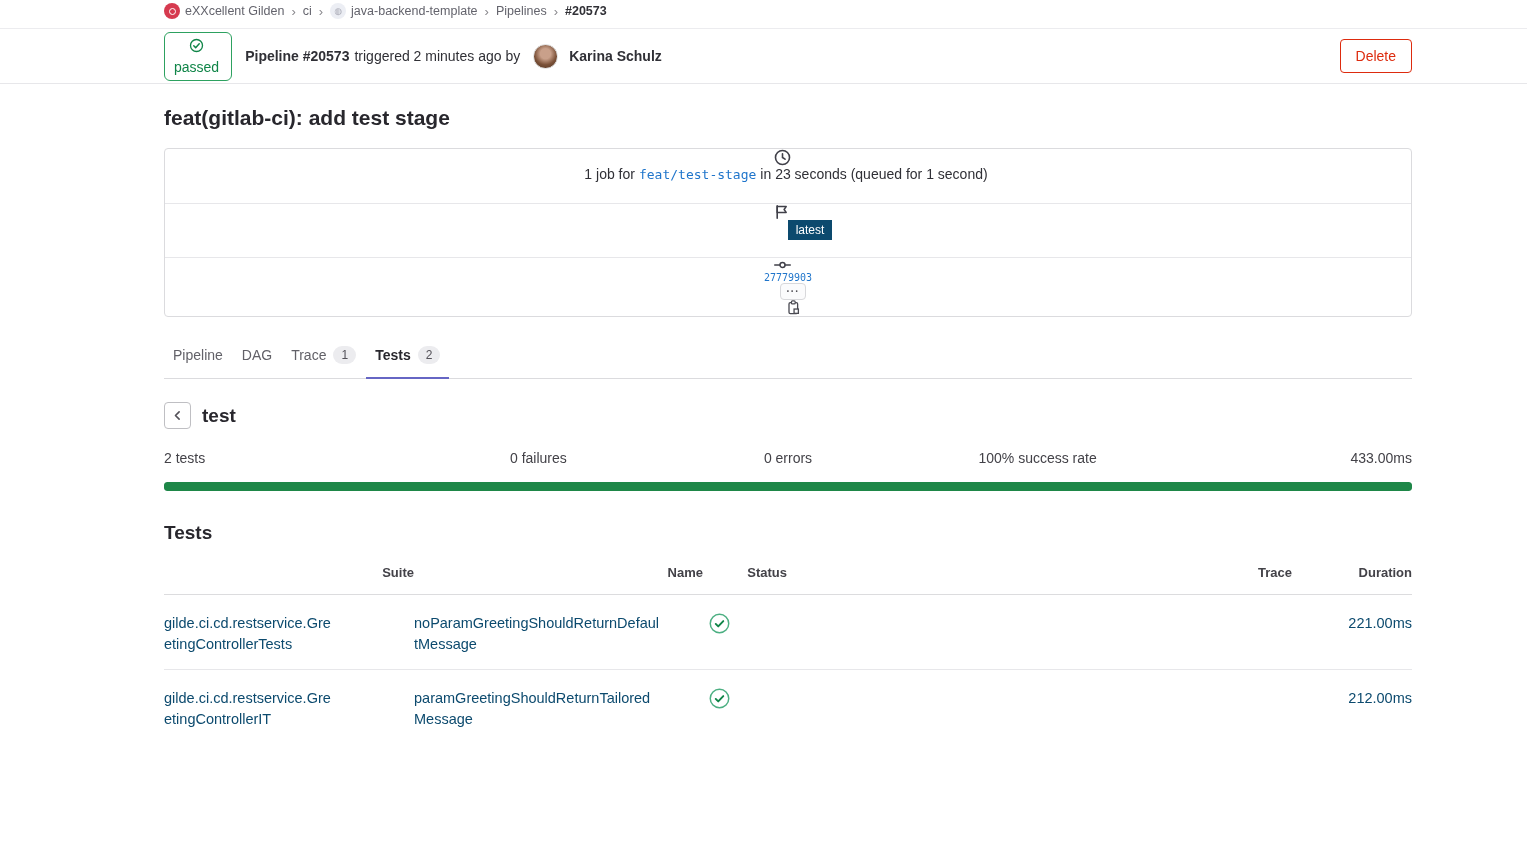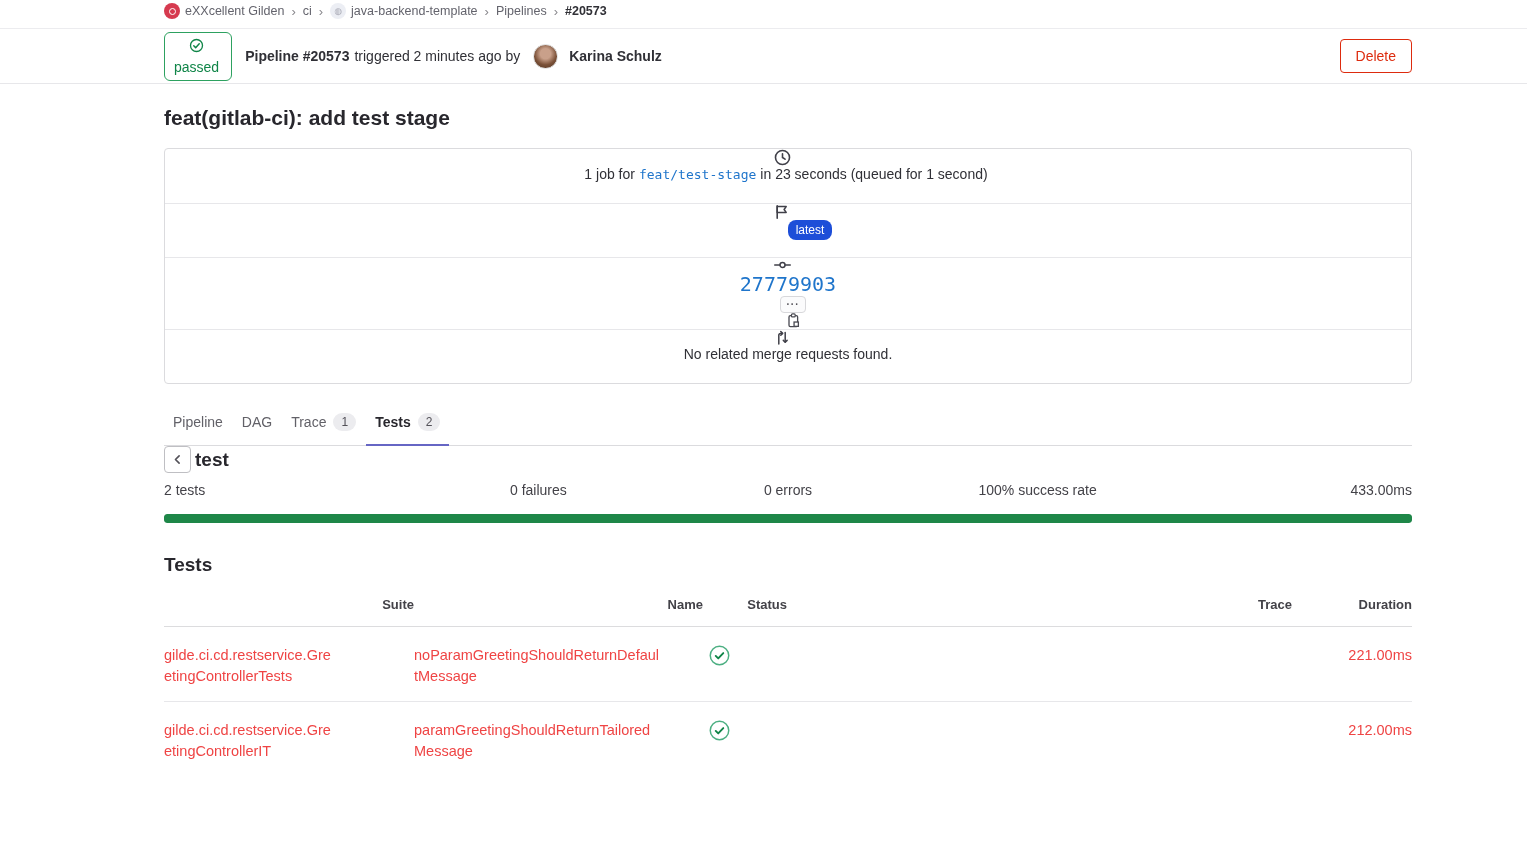--- a/index.html
+++ b/index.html
@@ -29,51 +29,51 @@
 
   
   .commit-title { font-size:21px; font-weight:700; color:#28272d; margin:22px 0 0; }
 
   
   .info-card { margin-top:18px; border:1px solid #dbdbde; border-radius:4px; }
   .info-row { min-height:54px; display:flex; align-items:center; padding:0 18px; font-size:14px; color:#303036;flex-direction:column; }
   .info-row + .info-row { border-top:1px solid #e7e7ea; }
   .info-icon { width:17px; color:#404049; display:inline-flex; margin-right:11px; flex:none; }
   .mono-link { font-family:"DejaVu Sans Mono", monospace; font-size:13px; color:#1f75cb; text-decoration:none; cursor:pointer; }
-  .latest-badge { background:#1d4ed8; color:#fff; font-size:12px; border-radius:8px; padding:3px 8px; line-height:1.2;margin-left:44px; }
-  .sha-link { font-family:"DejaVu Sans Mono", monospace; font-size:20px; color:#1f75cb; text-decoration:none; cursor:pointer; }
+  .latest-badge { background:#0c4a6e; color:#fff; font-size:12px; border-radius:0; padding:3px 8px; line-height:1.2;margin-left:44px; }
+  .sha-link { font-family:"DejaVu Sans Mono", monospace; font-size:10px; color:#1f75cb; text-decoration:none; cursor:pointer; }
   .ellipsis-btn { margin-left:10px; border:1px solid #d8d8db; background:#fbfbfc; border-radius:4px; height:17px; min-width:26px; padding:0 4px; font-size:10px; letter-spacing:1px; color:#535158; line-height:14px; cursor:pointer; font-weight:700; }
   .copy-btn { margin-left:10px; background:none; border:none; padding:0; color:#4a4a52; cursor:pointer; display:inline-flex; }
   .jobtext span { margin-right:4px; }
   .jobtext .mono-link { margin-right:4px; }
 
   
   .tabs { margin-top:16px; border-bottom:1px solid #dbdbde; display:flex; }
   .tab { padding:13px 9px 13px; margin-right:1px; font-size:14px; color:#626168; display:flex; align-items:center; gap:7px; cursor:pointer; border-bottom:2px solid transparent; margin-bottom:-1px; }
   .tab.active { color:#28272d; font-weight:700; border-bottom:2px solid #6666c4; }
   .count-badge { background:#ececef; color:#535158; border-radius:10px; padding:2px 8px; font-size:12px; font-weight:400; line-height:1.2; }
 
   
-  .suite-header { display:flex; align-items:center; gap:4px; }
+  .suite-header { margin-top:23px; display:flex; align-items:center; gap:11px; }
   .back-btn { width:27px; height:27px; border:1px solid #bfbfc3; border-radius:4px; background:#fff; color:#535158; display:inline-flex; align-items:center; justify-content:center; cursor:pointer; }
   .suite-title { font-size:19px; font-weight:700; margin:0; color:#28272d; }
 
   
-  .summary { margin-top:9px; display:grid; grid-template-columns:repeat(5,1fr); font-size:14px; color:#434248; }
+  .summary { margin-top:21px; display:grid; grid-template-columns:repeat(5,1fr); font-size:14px; color:#434248; }
   .summary span:nth-child(2), .summary span:nth-child(3), .summary span:nth-child(4) { text-align:center; }
   .summary span:last-child { text-align:right; }
   .progress-track { margin-top:16px; height:9px; border-radius:3px; background:#ececef; overflow:hidden; }
   .progress-fill { height:100%; background:#1e8748; border-radius:3px; }
 
   
   .tests-heading { margin:31px 0 0; font-size:19px; font-weight:700; color:#28272d; }
   table.tests { width:100%; border-collapse:collapse; margin-top:2px; }
   table.tests th { text-align:right; font-size:13px; font-weight:700; color:#434248; padding:19px 0 14px; border-bottom:1px solid #dcdcde; }
   table.tests th.col-duration { text-align:right; }
-  table.tests td { padding:18px 0 14px; font-size:14.5px; color:#ef4444; vertical-align:top; line-height:21px; }
+  table.tests td { padding:18px 0 14px; font-size:14.5px; color:#0c4a6e; vertical-align:top; line-height:21px; }
   table.tests tbody tr:first-child td { border-bottom:1px solid #e7e7ea; }
   .clip-suite { max-width:168px; overflow-wrap:anywhere; }
   .clip-name { max-width:248px; overflow-wrap:anywhere; }
   td.cell-duration { text-align:right; padding-right:4px; }
   .status-ok { display:inline-flex; margin-left:6px; }
 </style>
 </head>
 <body>
 
 <div class="page">
@@ -157,31 +157,20 @@
         </span>
         <a class="sha-link">27779903</a>
         <button class="ellipsis-btn">···</button>
         <button class="copy-btn">
           <svg width="15" height="16" viewBox="0 0 16 17">
               <rect x="3.2" y="2.8" width="9.2" height="11.6" rx="1.4" fill="none" stroke="currentColor" stroke-width="1.4"></rect>
               <rect x="5.8" y="1" width="4" height="3.2" rx="1" fill="#fff" stroke="currentColor" stroke-width="1.3"></rect>
               <rect x="8.6" y="9.6" width="4.6" height="4.6" fill="#fff" stroke="currentColor" stroke-width="1.4"></rect>
             </svg>
         </button>
-      </div>
-      <div class="info-row">
-        <span class="info-icon">
-          <svg width="16" height="16" viewBox="0 0 16 16" fill="none" stroke="currentColor" stroke-width="1.5" stroke-linecap="round" stroke-linejoin="round">
-              <path d="M4.8 14V5.3c0-1 .8-1.9 1.9-1.9h1.6"></path>
-              <path d="M6.8 1.6l1.9 1.8-1.9 1.8"></path>
-              <path d="M11.2 2.4V12"></path>
-              <path d="M9.3 10.4l1.9 1.9 1.9-1.9"></path>
-            </svg>
-        </span>
-        <span>No related merge requests found.</span>
       </div>
     </div>
 
     <nav class="tabs">
       <div class="tab">
         <span>Pipeline</span>
       </div>
       <div class="tab">
         <span>DAG</span>
       </div>

